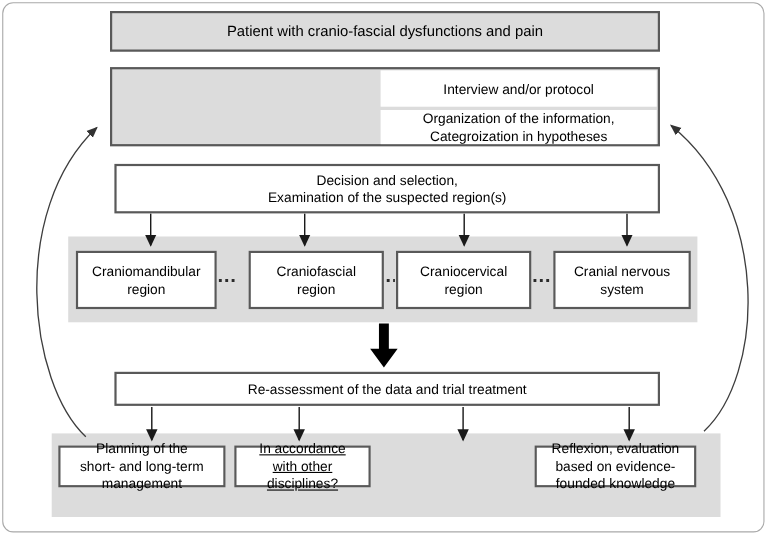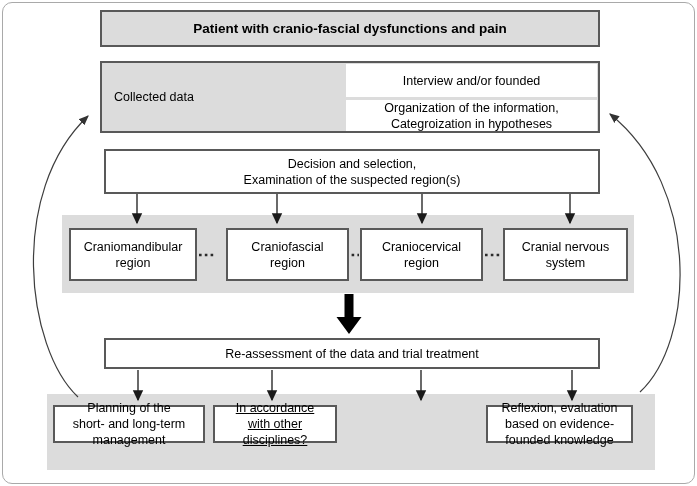--- a/index.html
+++ b/index.html
@@ -11,21 +11,21 @@
     position:absolute;left:2px;top:2px;width:691px;height:480px;
     border:1px solid #a9a9a9;border-radius:10px;
   }
   .box{
     position:absolute;box-sizing:border-box;border:2px solid #595959;
     display:flex;align-items:center;justify-content:center;text-align:center;
     font-size:12.5px;line-height:1.28;white-space:pre-line;z-index:3;background:#fff;
   }
   .gray{background:#dcdcdc;}
   .band{position:absolute;background:#dcdcdc;z-index:1;}
-  .title-box{left:100px;top:10px;width:500px;height:37px;font-weight:bold;font-size:13.5px;}
+  .title-box{left:100px;top:10px;width:500px;height:37px;font-weight:normal;font-size:13.5px;}
   .collected-box{left:100px;top:61px;width:500px;height:72px;justify-content:flex-start;}
   .collected-label{position:absolute;left:12px;top:0;height:100%;display:flex;align-items:center;white-space:nowrap;}
   .subwhite{position:absolute;background:#fff;display:flex;align-items:center;justify-content:center;text-align:center;white-space:pre-line;box-sizing:border-box;}
   .sub1{left:244px;top:1px;width:251px;height:33px;}
   .sub2{left:244px;top:37px;width:251px;height:31px;}
   .decision-box{left:104px;top:149px;width:496px;height:45px;}
   .region-band{left:62px;top:215px;width:572px;height:78px;}
   .rbox{top:228px;height:53px;}
   .r1{left:69px;width:128px;}
   .r2{left:226px;width:123px;}
@@ -84,23 +84,22 @@
 
     <path d="M 78 397 C 26 348, 8 192, 88 116" fill="none" stroke="#3d3d3d" stroke-width="1.2" marker-end="url(#ahs)"></path>
     <path d="M 640 392 C 694 342, 702 188, 610 114" fill="none" stroke="#3d3d3d" stroke-width="1.2" marker-end="url(#ahs)"></path>
   </svg>
 
   <div class="box gray title-box">
     <span>Patient with cranio-fascial dysfunctions and pain</span>
   </div>
 
   <div class="box gray collected-box">
-    <span class="collected-label">Collected data</span>
     <div class="subwhite sub1">
-      <span>Interview and/or founded</span>
+      <span>Interview and/or protocol</span>
     </div>
     <div class="subwhite sub2">
       <span>Organization of the information,
 Categroization in hypotheses</span>
     </div>
   </div>
 
   <div class="box decision-box">
     <span>Decision and selection,
 Examination of the suspected region(s)</span>

